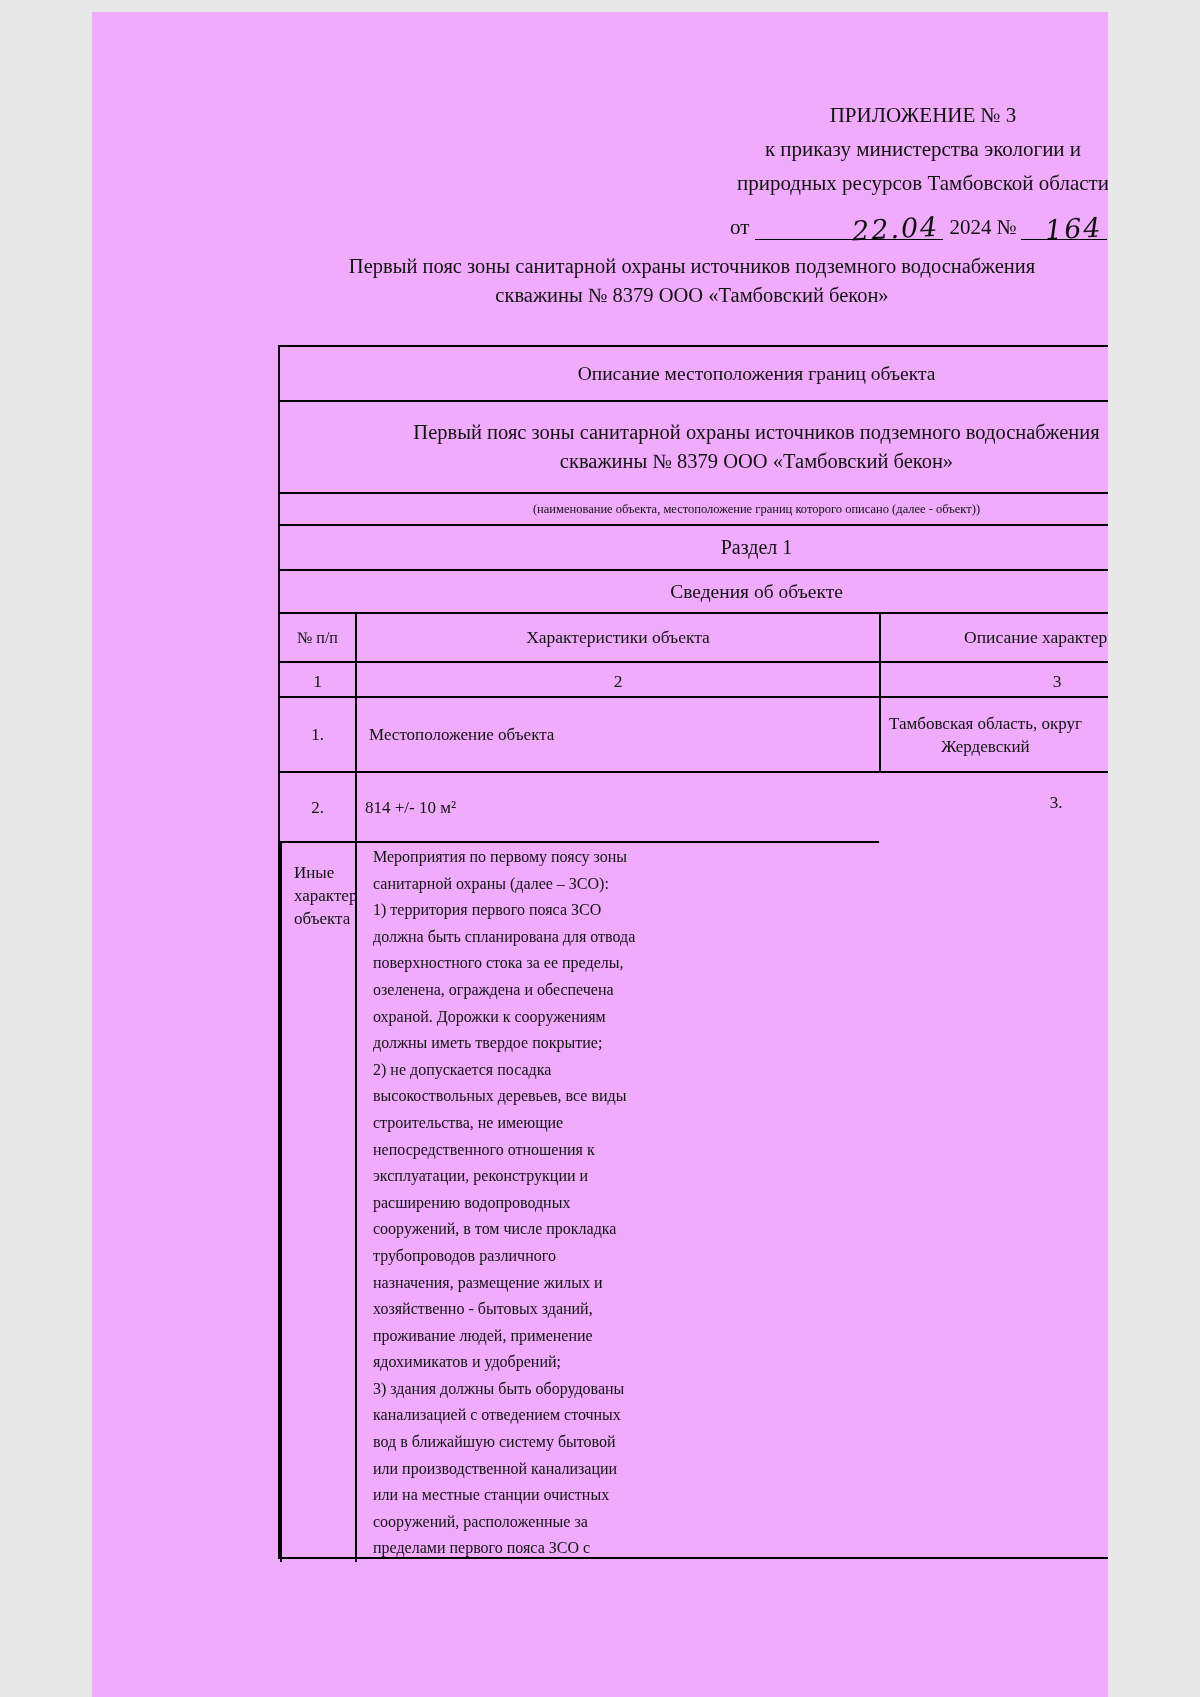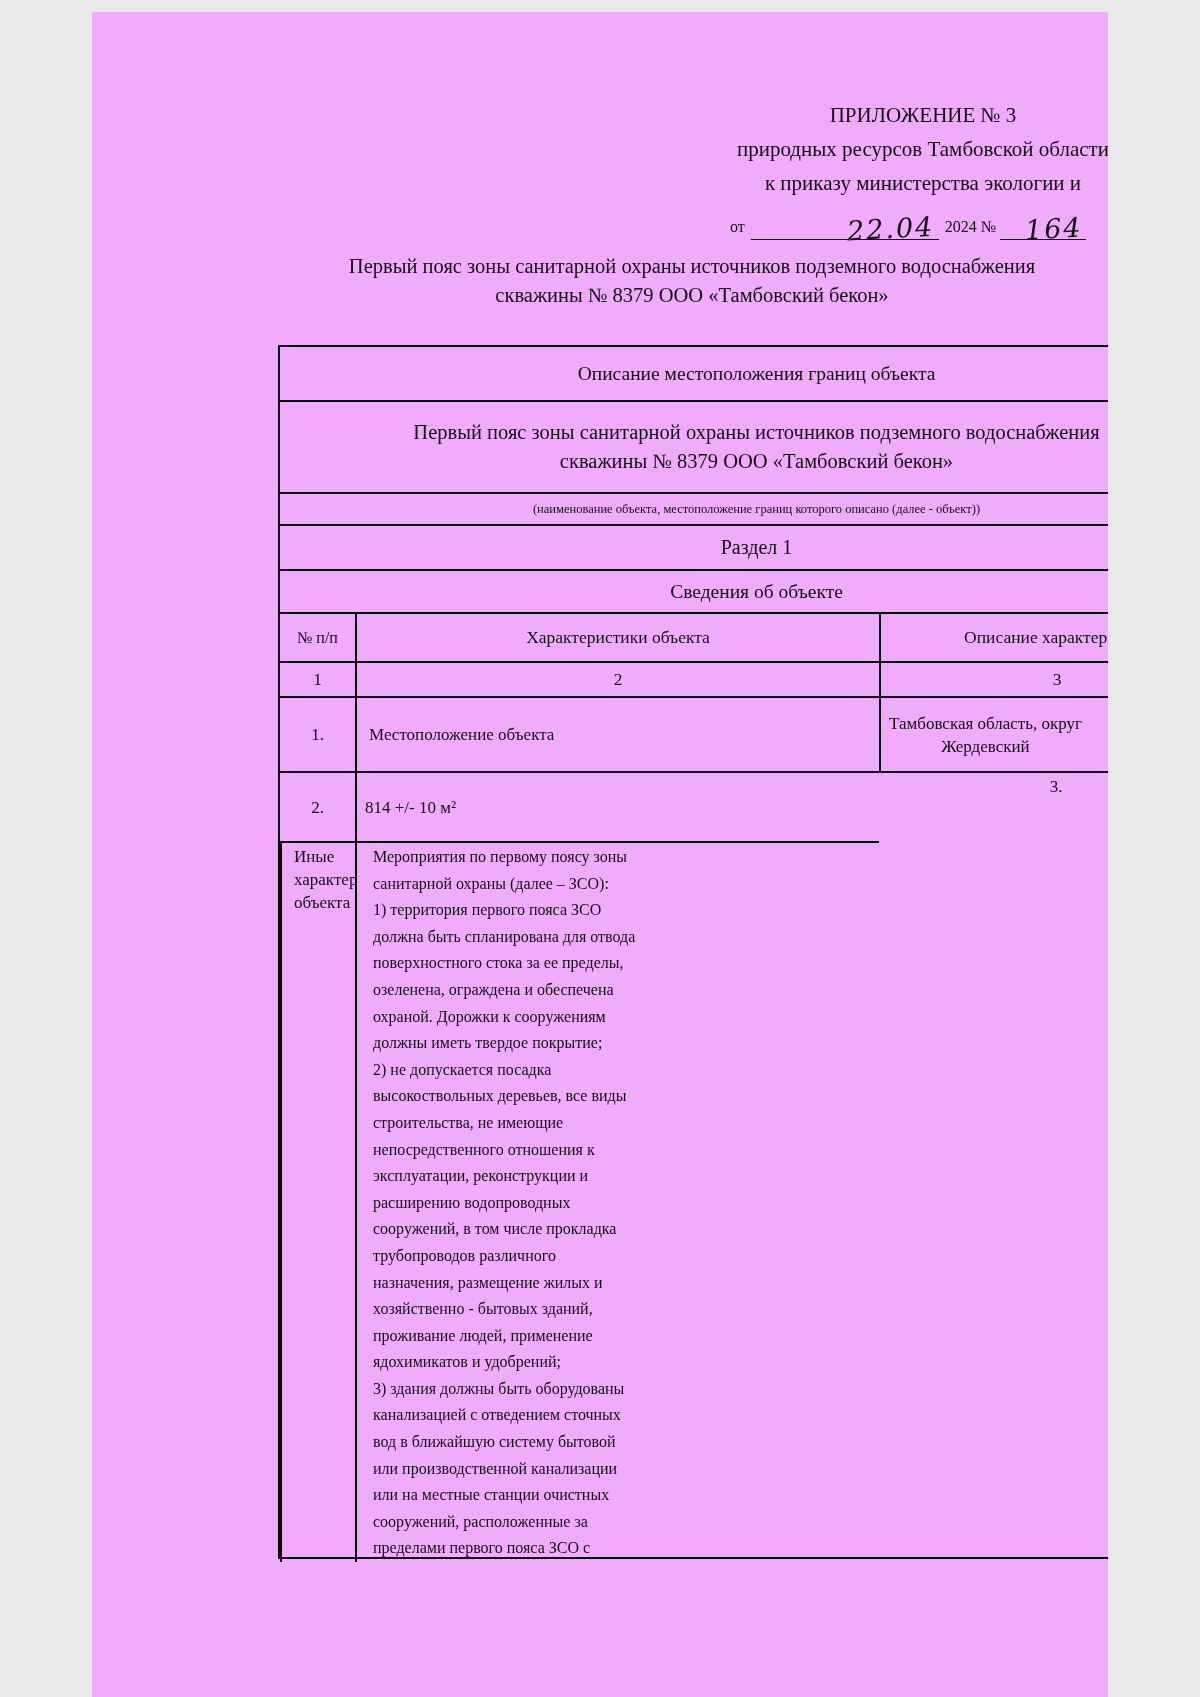--- a/index.html
+++ b/index.html
@@ -14,21 +14,21 @@
   }
   
   .doc-header {
     position:absolute; top:86px; left:596px; width:470px;
     text-align:center; font-size:21px; line-height:34px;
   }
   .order-line {
     display:flex; align-items:flex-end; justify-content:flex-start;
     padding-left:42px; margin-top:2px; height:38px;
   }
-  .order-line .plain { font-size:16px; line-height:26px; }
+  .order-line .plain { font-size:21px; line-height:26px; }
   .blank {
     display:inline-flex; justify-content:flex-end; align-items:flex-end;
     border-bottom:1.6px solid #000; height:30px;
     margin:0 6px; position:relative;
   }
   .blank.date { width:188px; }
   .blank.num  { width:86px; margin-left:4px; }
   .handwriting {
     font-family:"DejaVu Serif",serif;
     font-style:italic; font-size:27px; line-height:26px;
@@ -60,21 +60,21 @@
   .row-subtitle { height:43px; font-size:19.5px; }
   .t-grid {
     box-sizing:border-box; flex:1 1 auto;
     display:grid;
     grid-template-columns:75px 524px 1fr;
     grid-template-rows:47px 35px 75px 70px 1fr;
   }
   .cell {
     box-sizing:border-box;
     font-size:17px; line-height:23px;
-    padding:2px 4px;
+    padding:18px 4px;
     overflow:hidden;
   }
   .cell.bl { border-left:2px solid #000; }
   .cell.bt { border-top:2px solid #000; }
   .cell.center { display:flex; align-items:center; justify-content:center; text-align:center; }
   .cell.vcenter { display:flex; align-items:center; justify-content:flex-start; text-align:left; }
   .cell.top { text-align:left; }
   .cell.numcol { justify-content:center; text-align:center; }
   .cell.char { padding-left:12px; }
   .cell.desc { padding-left:8px;text-align:center; }
@@ -87,22 +87,22 @@
   }
   .digit { font-size:17.5px; }
 </style>
 </head>
 <body>
 
 <div class="page">
 
   <div class="doc-header">
     <div>ПРИЛОЖЕНИЕ № 3</div>
+    <div>к приказу министерства экологии и</div>
     <div>природных ресурсов Тамбовской области</div>
-    <div>к приказу министерства экологии и</div>
     <div class="order-line">
       <span class="plain">от</span>
       <span class="blank date">
         <span class="handwriting">22.04</span>
       </span>
       <span class="plain">2024 №</span>
       <span class="blank num">
         <span class="handwriting">164</span>
       </span>
     </div>

